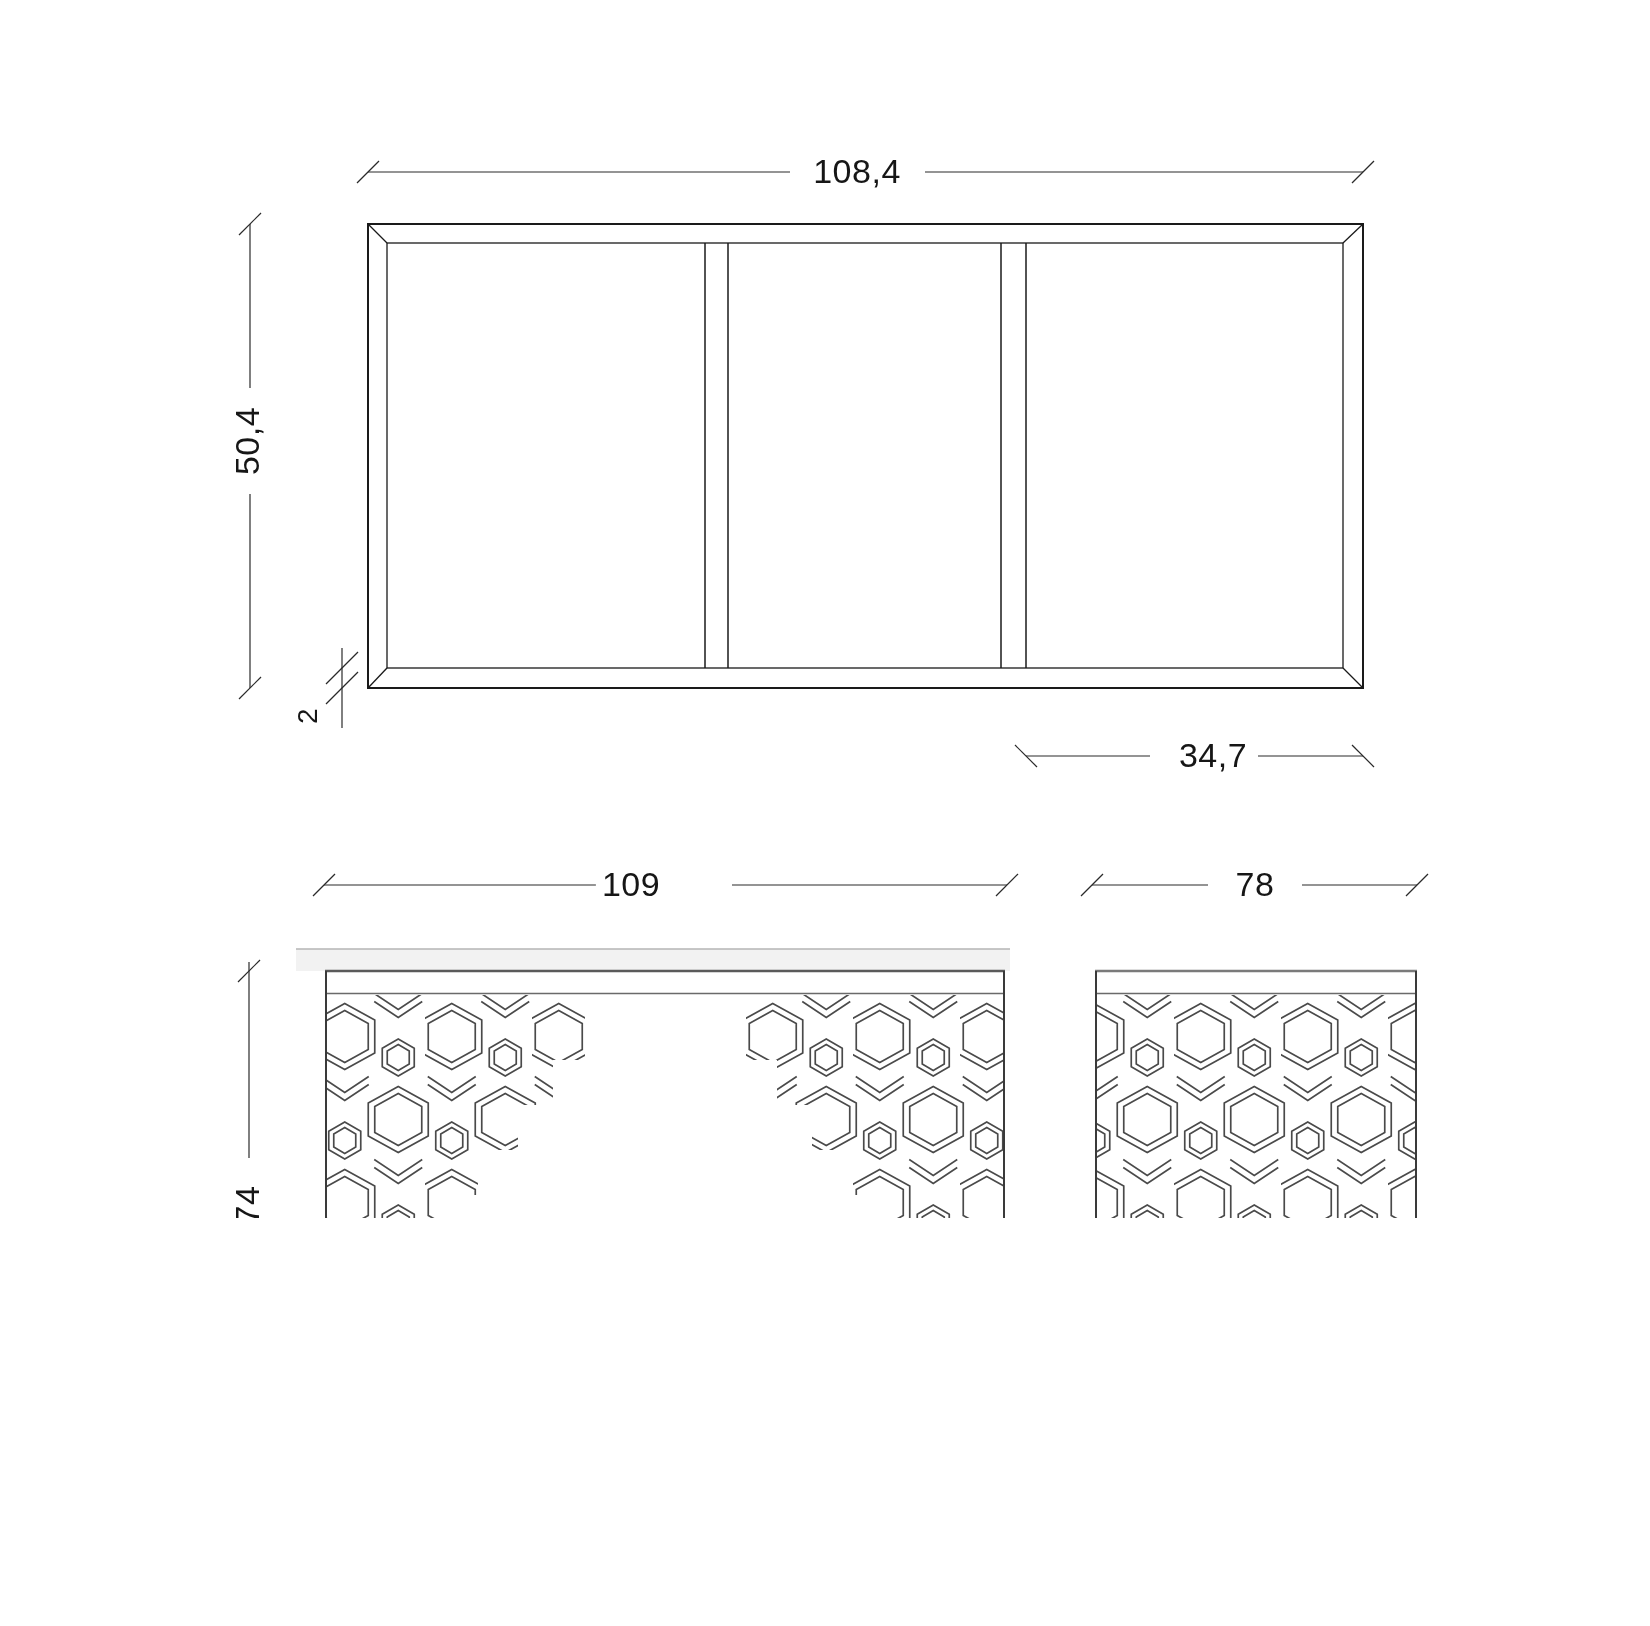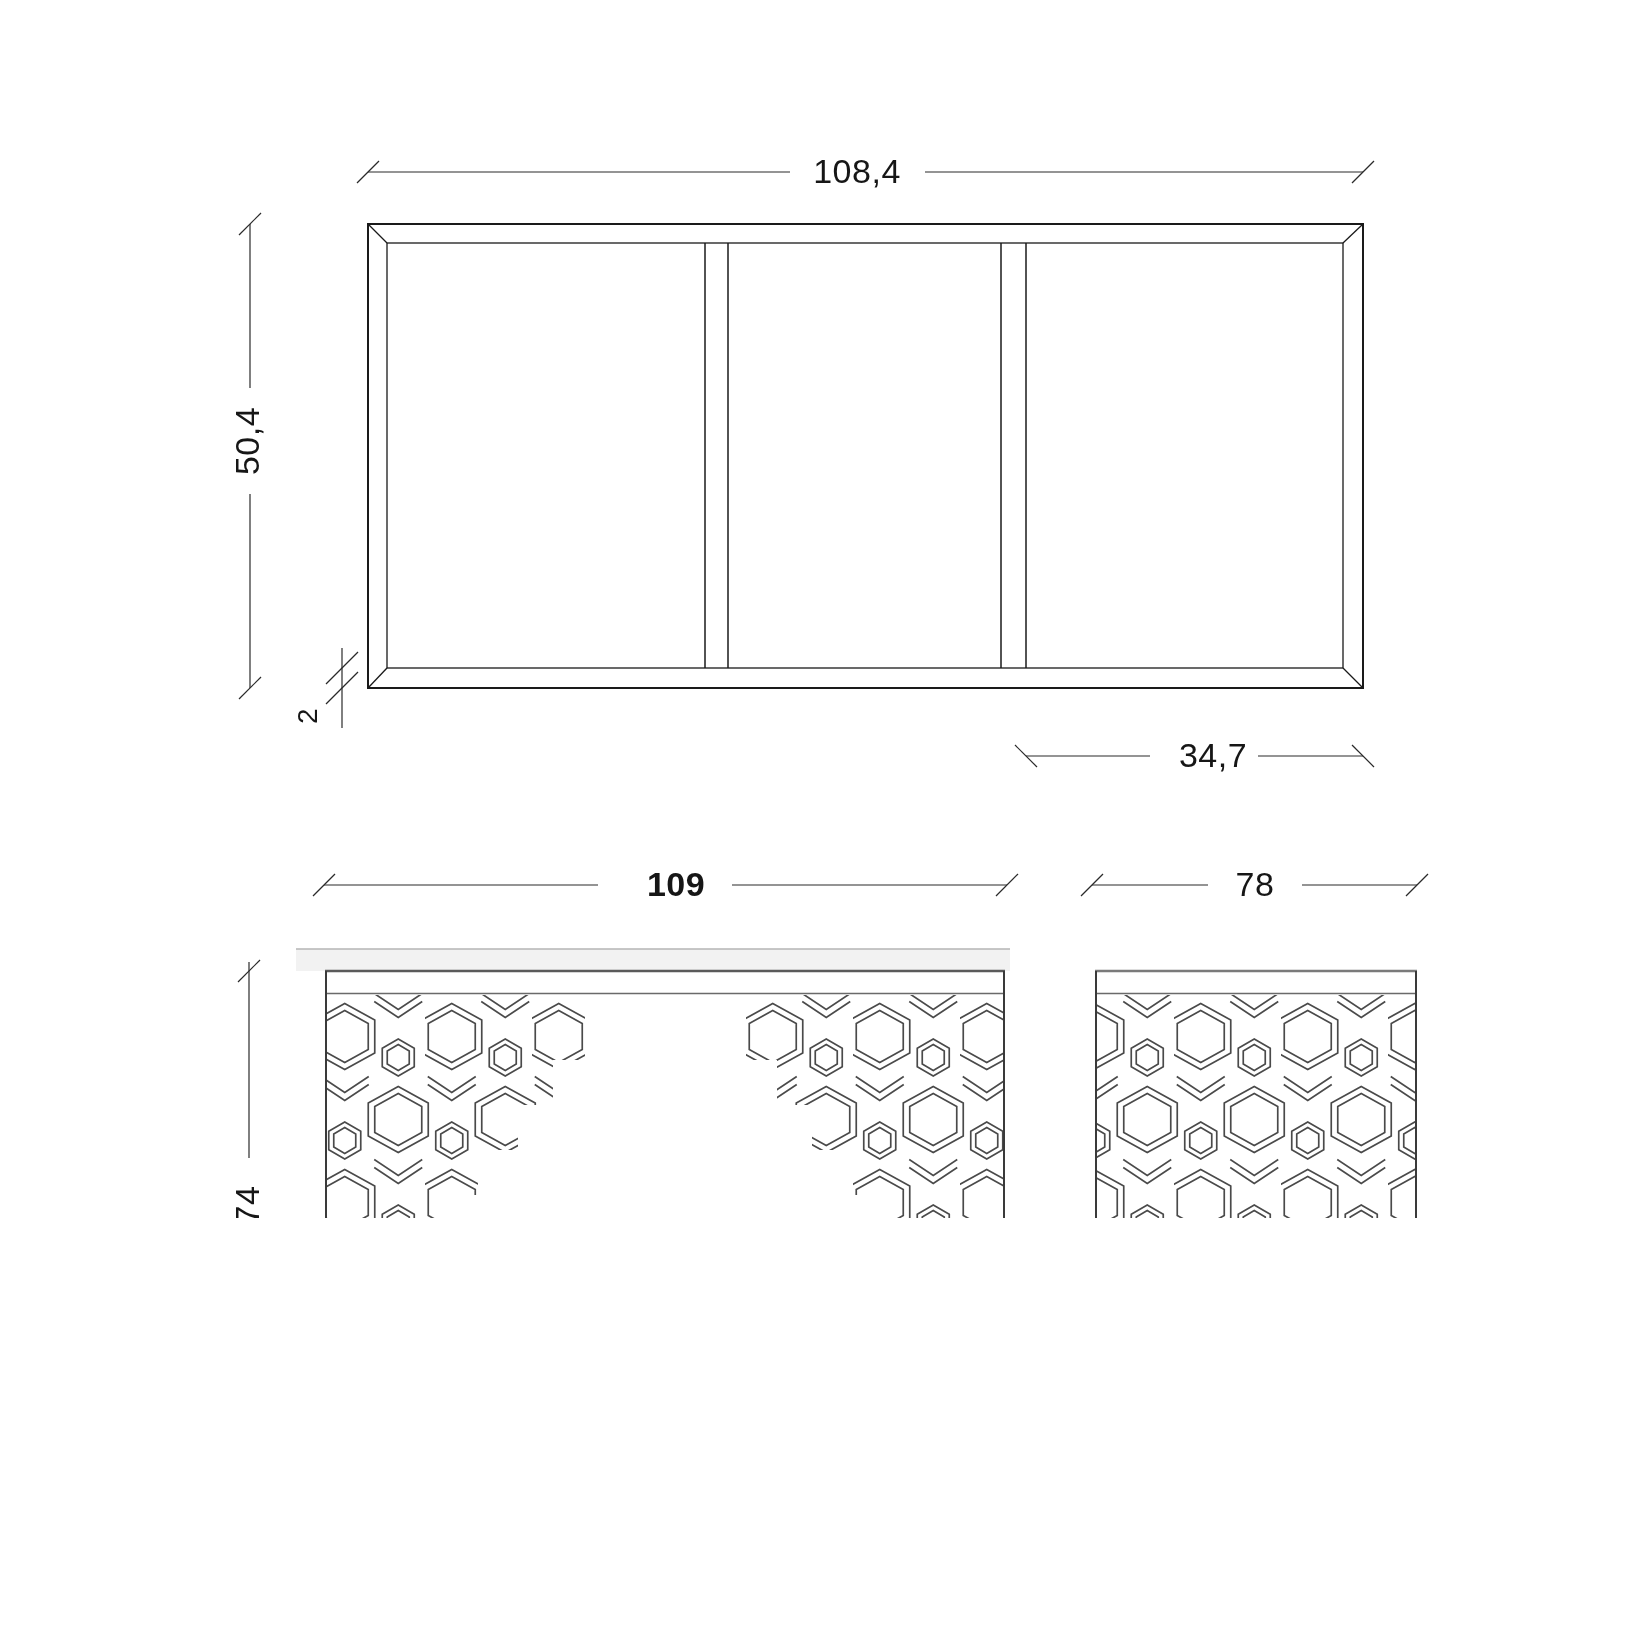--- a/index.html
+++ b/index.html
@@ -133,19 +133,19 @@
   </svg>
 
   <div class="dim-label" style="left:857px;top:171px;">108,4</div>
 
   <div class="dim-label rot" style="left:247px;top:441px;">50,4</div>
 
   <div class="dim-label rot small" style="left:308px;top:716px;">2</div>
 
   <div class="dim-label" style="left:1172px;top:755px;margin-left:41px;">34,7</div>
 
-  <div class="dim-label" style="left:676px;top:884px;font-weight:bold;">109</div>
+  <div class="dim-label" style="left:631px;top:884px;">109</div>
 
   <div class="dim-label" style="left:1255px;top:884px;">78</div>
 
   <div class="dim-label rot" style="left:247px;top:1205px;">74</div>
 
 </div>
 
 </body></html>

